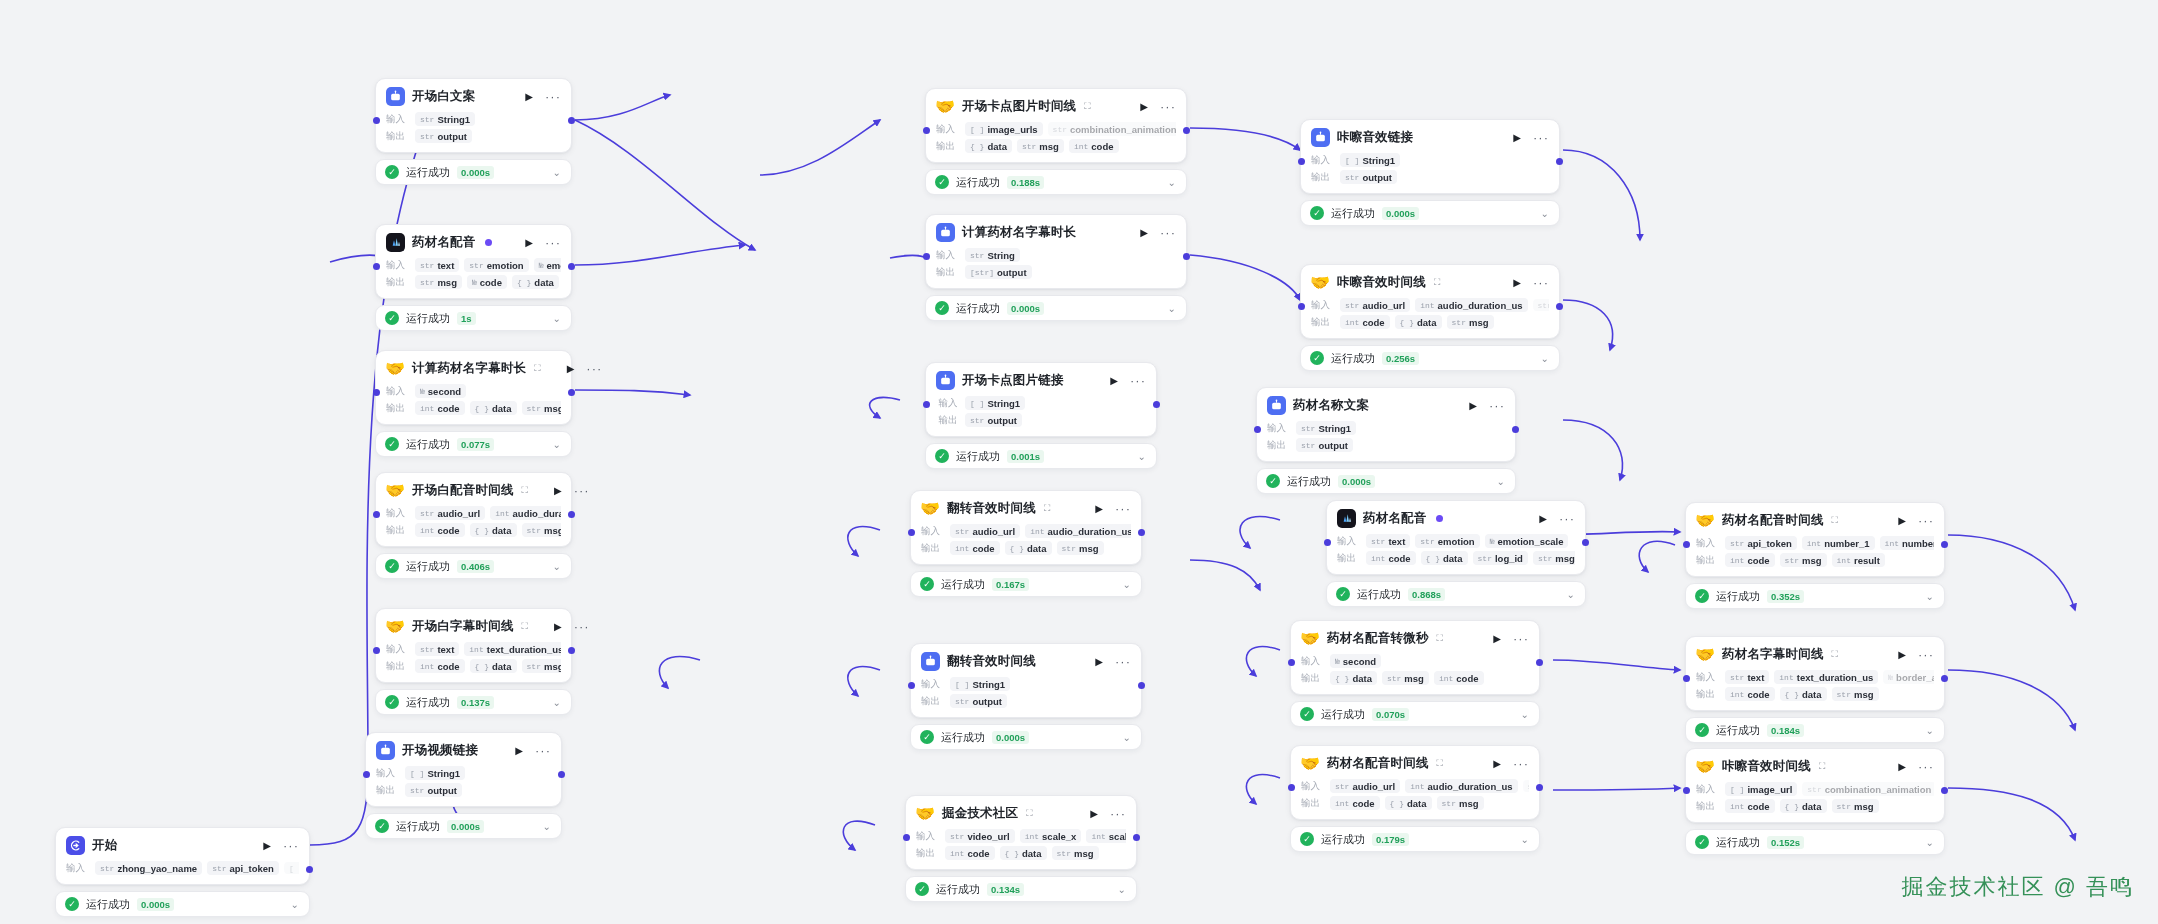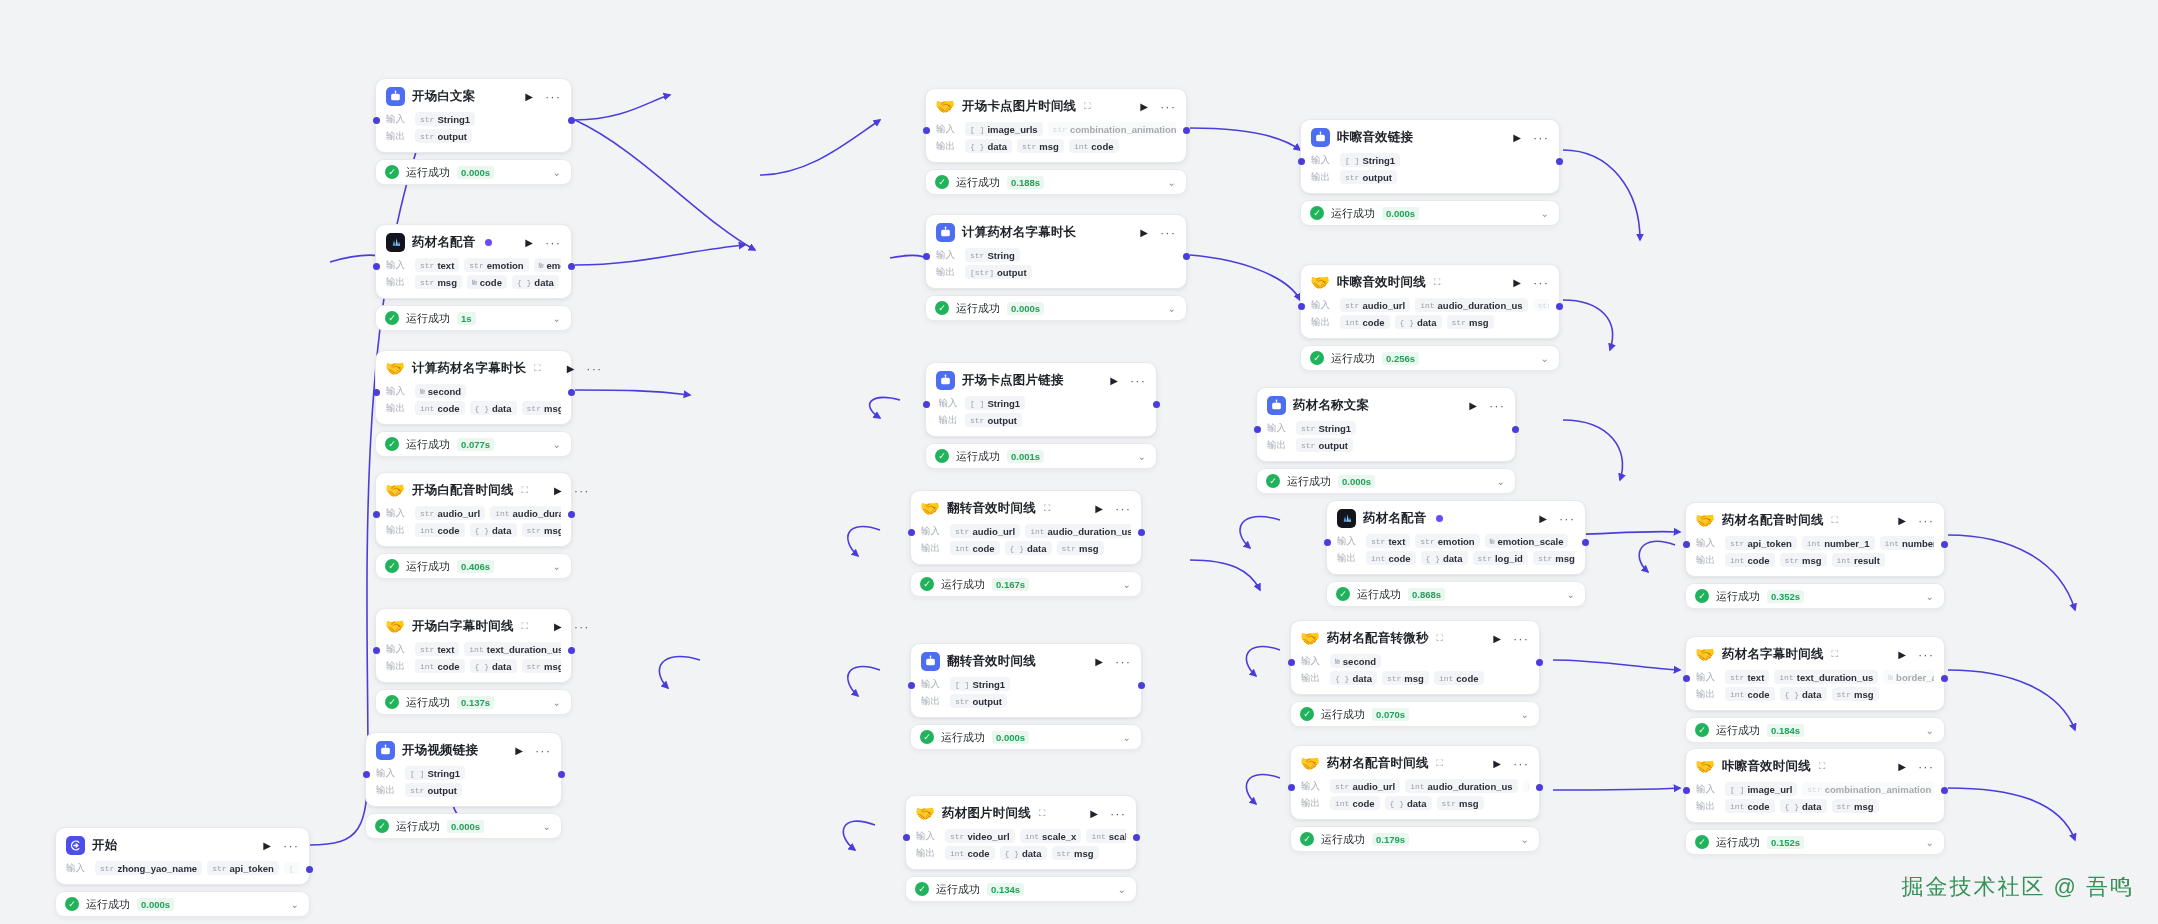--- a/index.html
+++ b/index.html
@@ -710,21 +710,21 @@
           <span class="check">✓</span>
           <span class="status-text">运行成功</span>
           <span class="status-time">0.000s</span>
           <span class="status-caret">⌄</span>
         </div>
       </div>
       <div class="node" style="left: 905px; top: 795px; width: 232px;">
         <div class="card">
           <div class="card-head">
             <span class="nicon emoji">🤝</span>
-            <span class="ntitle">药材图片时间线</span>
+            <span class="ntitle">掘金技术社区</span>
             <span class="badge-mini">⛶</span>
             <span class="head-spacer"></span>
             <span class="play-btn">▶</span>
             <span class="more-btn">···</span>
           </div>
           <div class="io-row">
             <span class="io-label">输入</span>
             <span class="chip">
               <span class="ty">str</span>
               <span>video_url</span>

